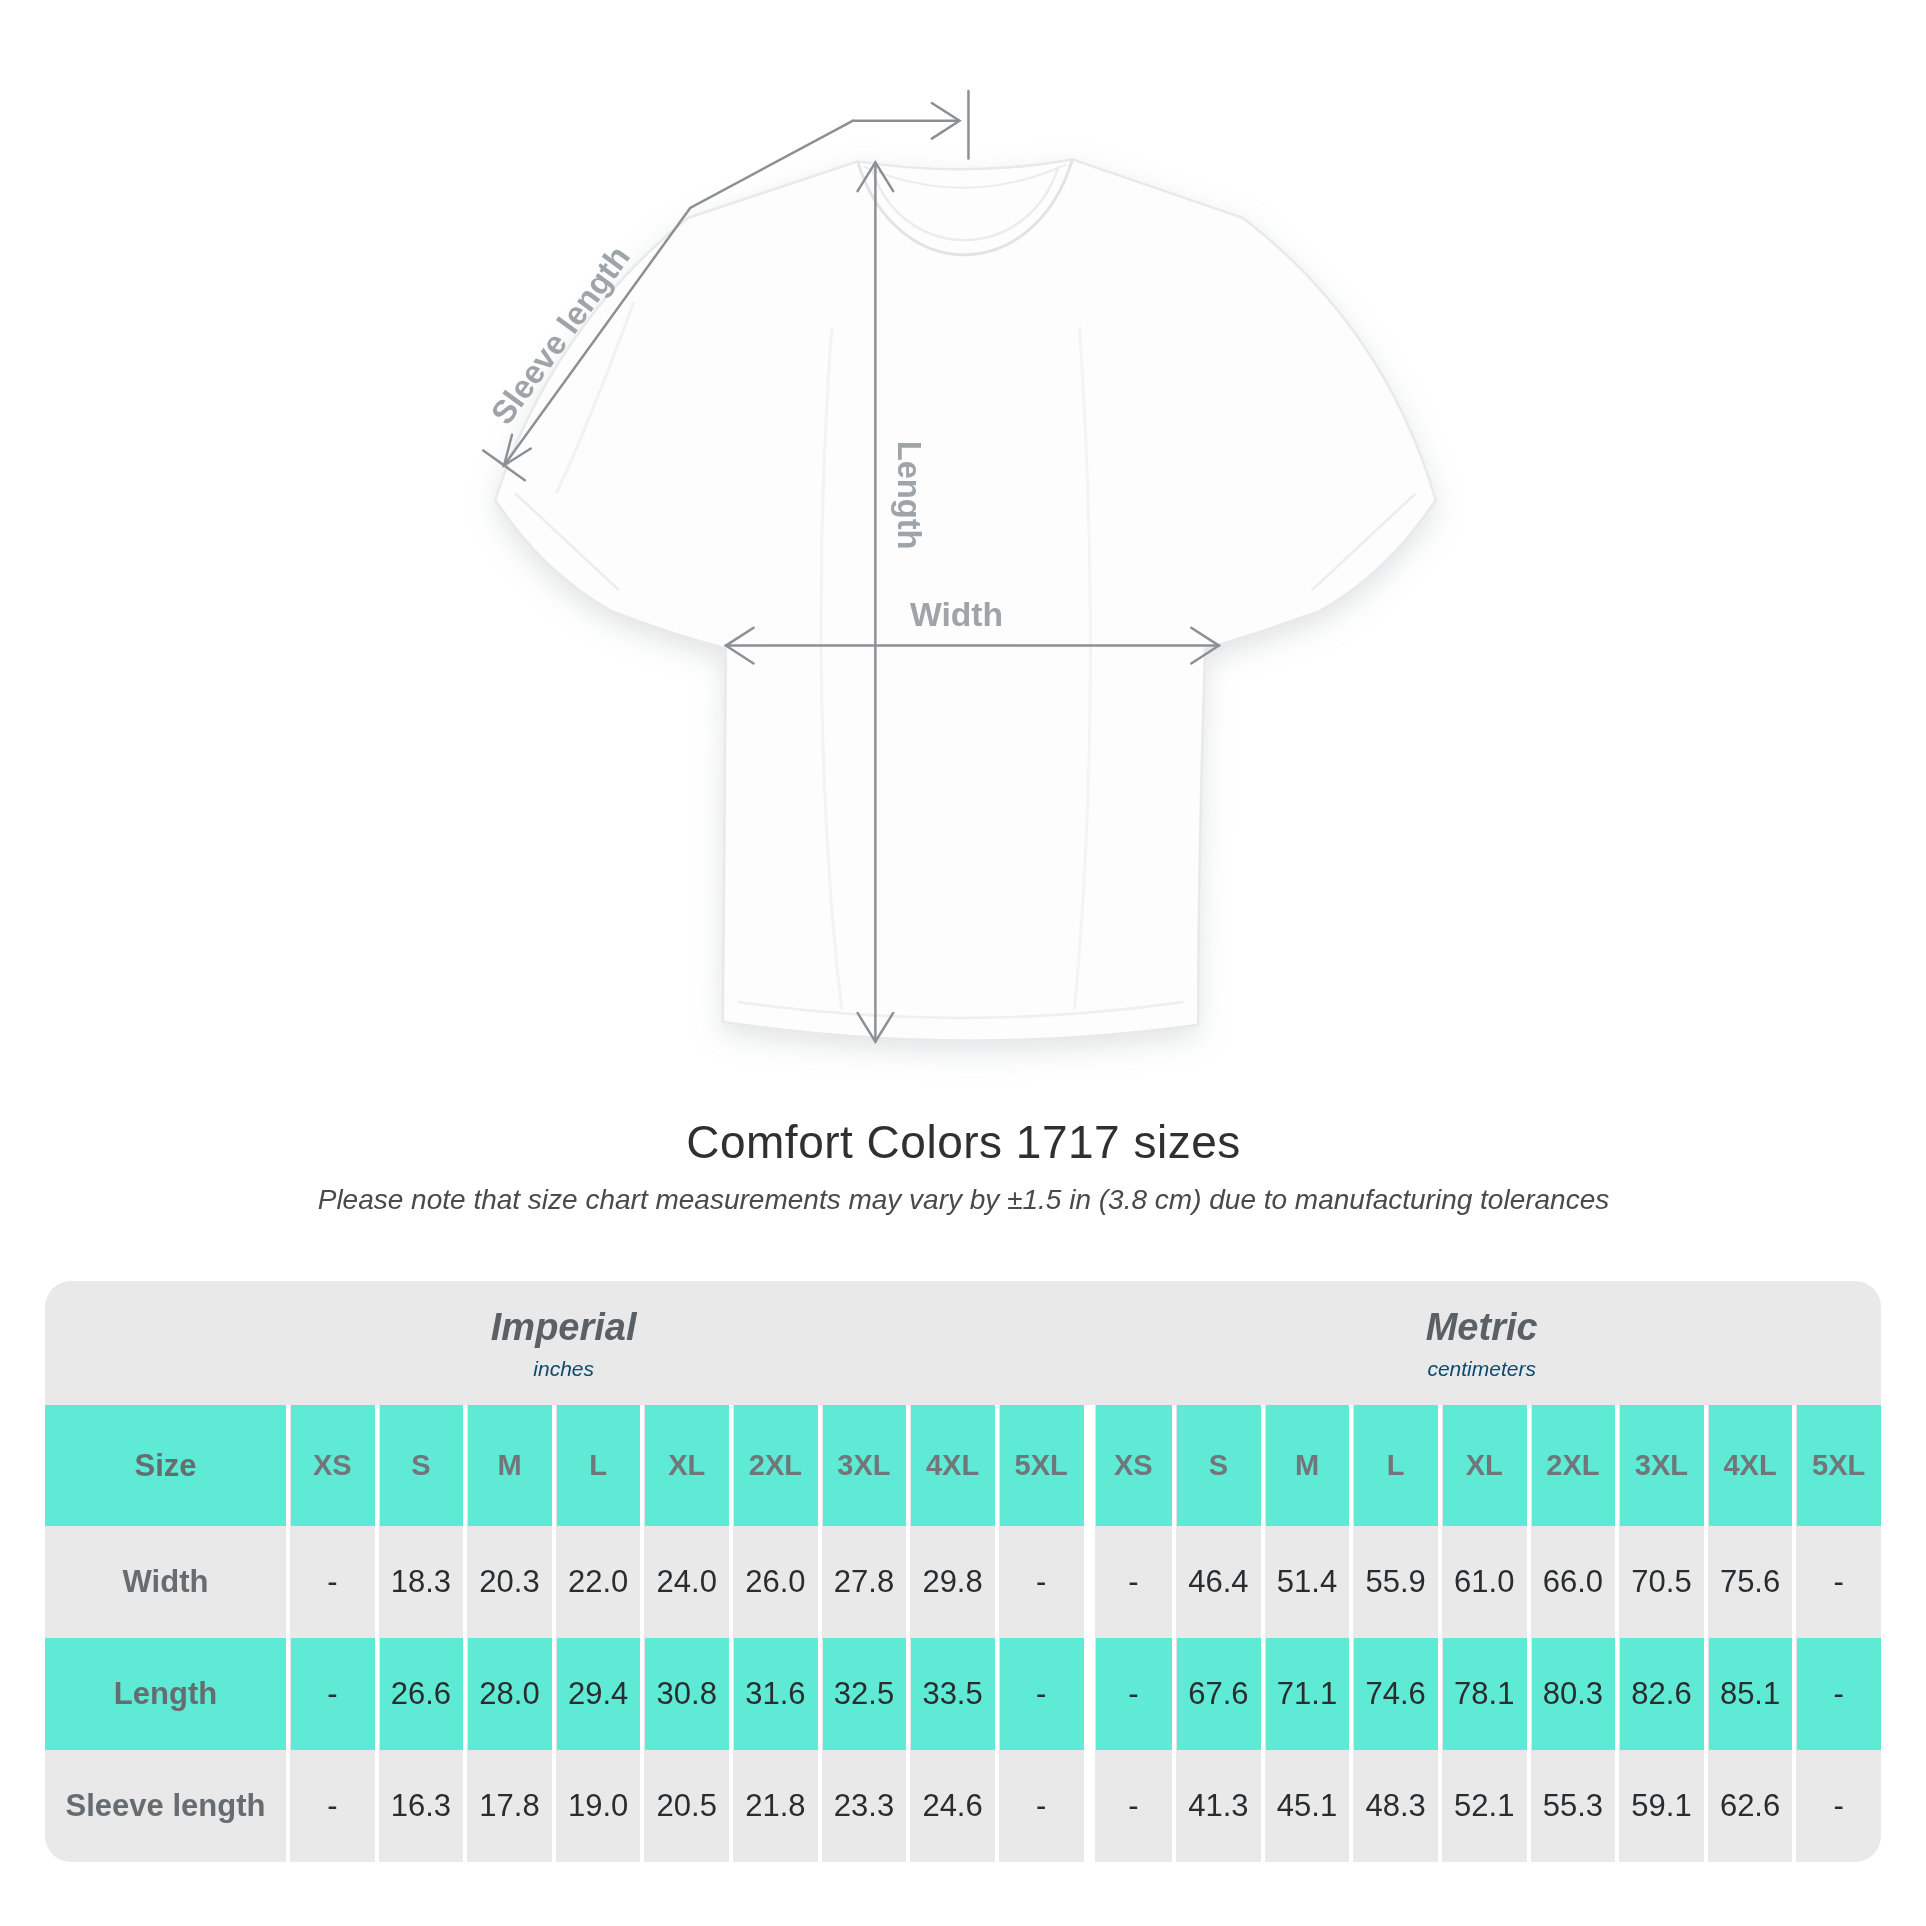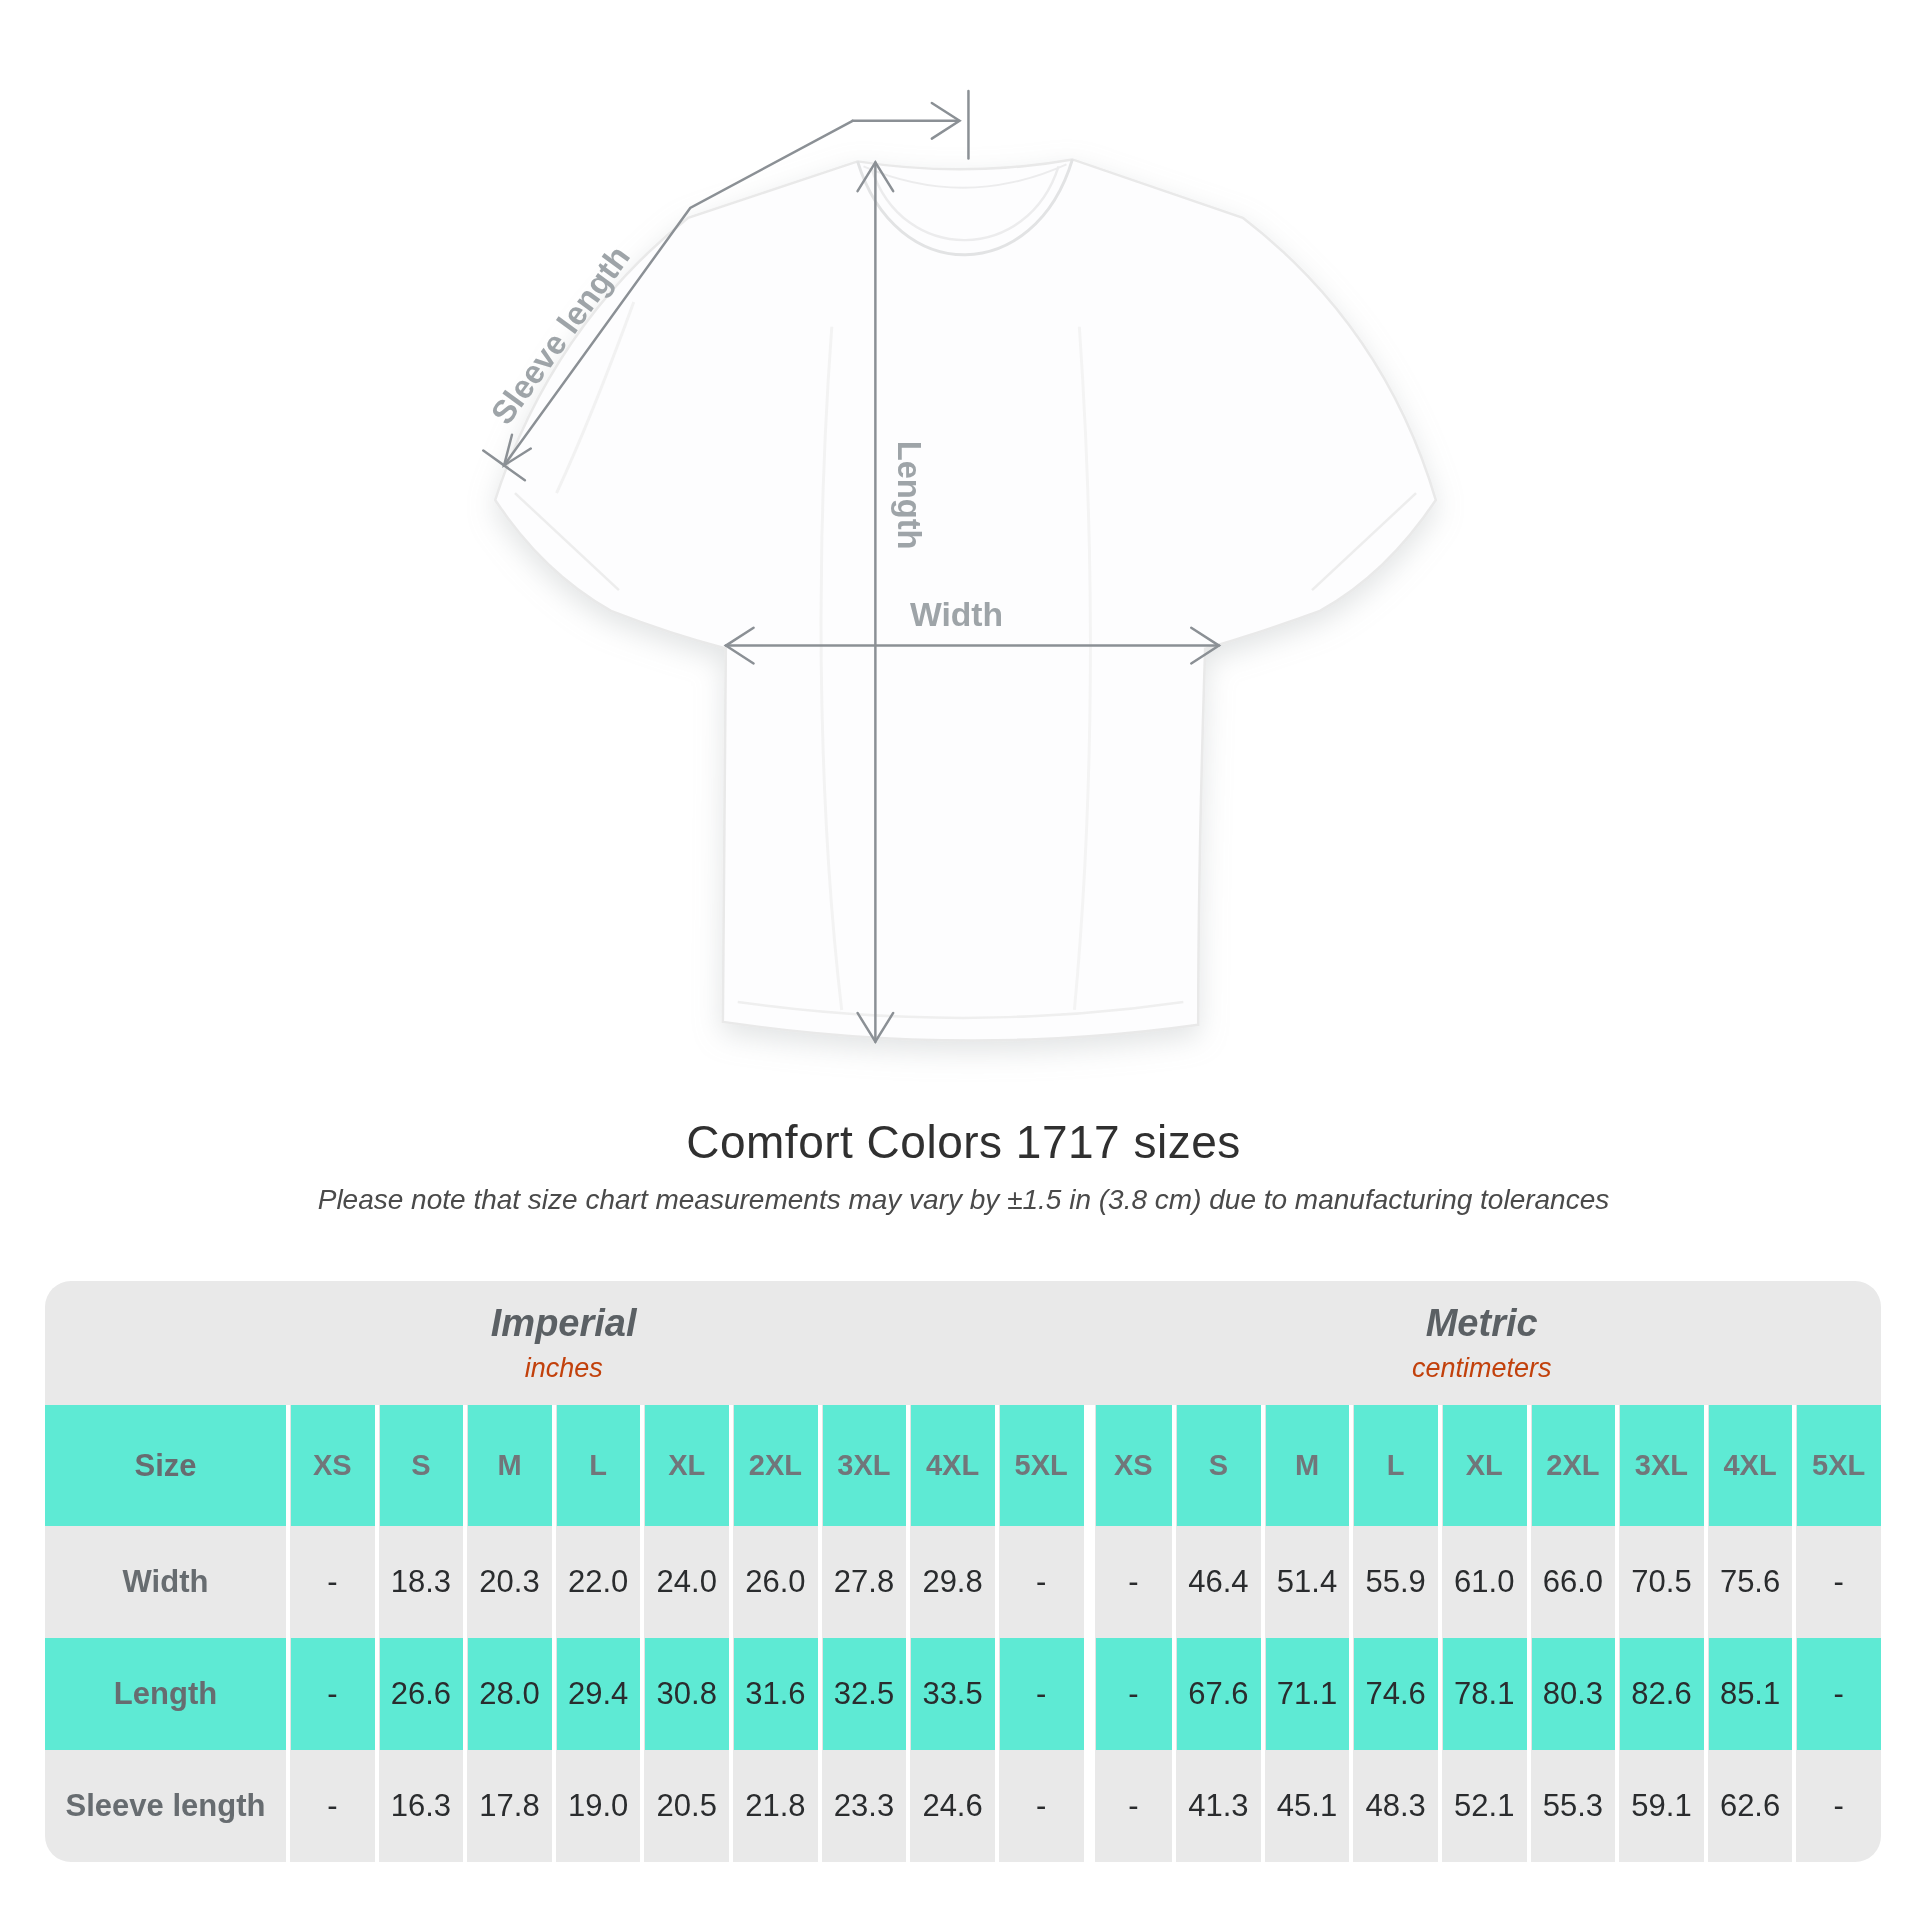--- a/index.html
+++ b/index.html
@@ -31,21 +31,21 @@
     display: flex; height: 124px;
     background: #e9e9e9; border-radius: 26px 26px 0 0;
   }
   .band-half {
     display: flex; flex-direction: column; align-items: center; justify-content: center;
     gap: 8px; height: 100%;
   }
   .band-half.imperial { width: 56.5%; }
   .band-half.metric  { width: 43.5%; }
   .band-title { font-size: 38px; font-weight: bold; font-style: italic; color: #5b6064; }
-  .band-unit  { font-size: 27px; font-style: italic; color: #c2410c; }
+  .band-unit  { font-size: 21px; font-style: italic; color: #0c4a6e; }
 
   .trow { display: grid; grid-template-columns: 241px repeat(18, 1fr); }
   .trow.sizes-row { height: 121px; }
   .trow.data-row  { height: 112px; }
   .trow.last { border-radius: 0 0 26px 26px; overflow: hidden; }
 
   .cell { display: flex; align-items: center; justify-content: center; min-width: 0; }
   .trow .cell + .cell { border-left: 4px solid #ffffff; }
   .trow .cell.sec-gap { border-left-width: 11px; }
 

